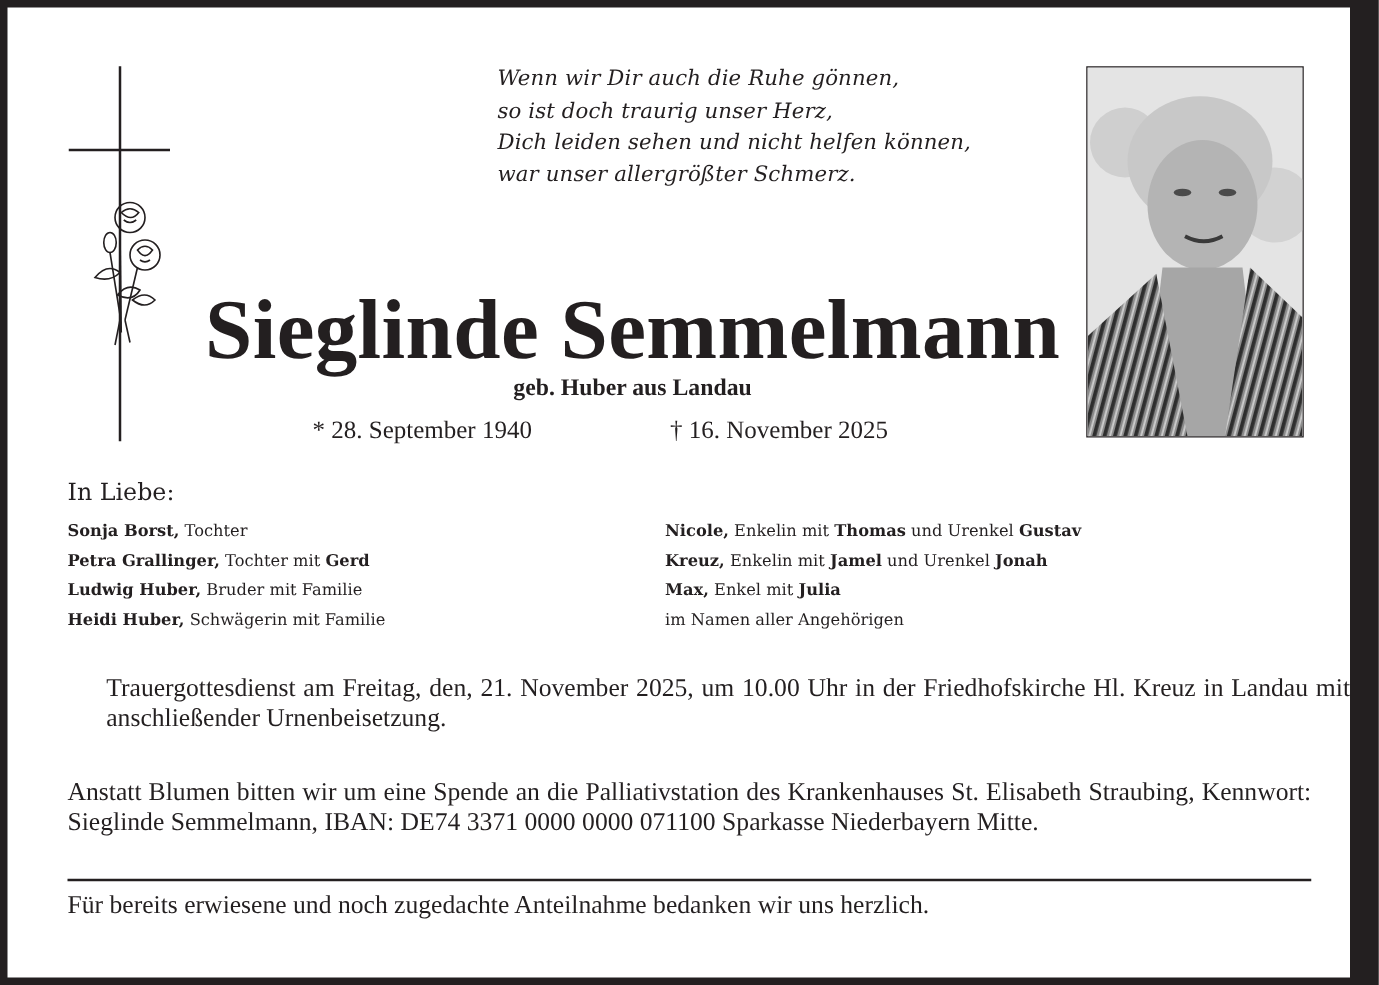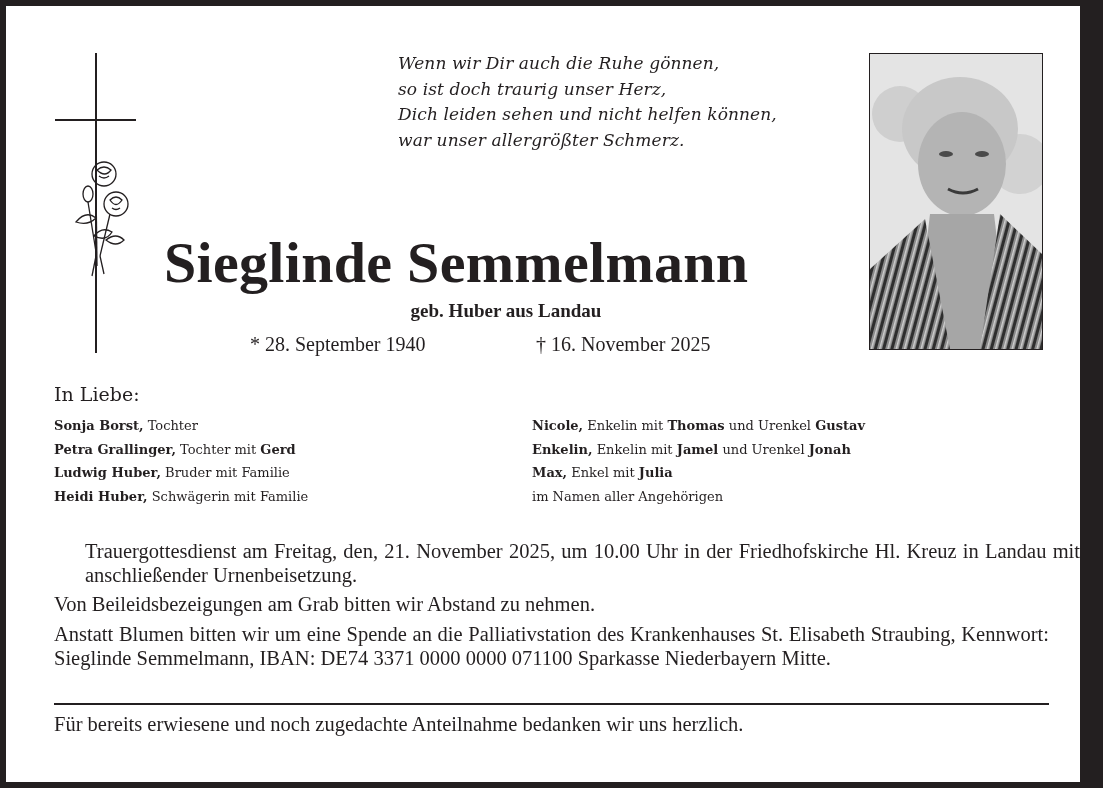--- a/index.html
+++ b/index.html
@@ -21,21 +21,21 @@
       letter-spacing: 0.1px; white-space: nowrap;
     }
     .poem div { height: 25.5px; }
     .cross-v { left: 89px; top: 47px; width: 2px; height: 300px; background: #231f20; }
     .cross-h { left: 49px; top: 113px; width: 81px; height: 2px; background: #231f20; }
     .roses { left: 60px; top: 150px; width: 70px; height: 140px; }
     .intro { left: 158px; top: 165px; font-size: 18px; white-space: nowrap; }
     .name {
       left: 158px; top: 222px;
       font-family: "Liberation Serif", serif; font-weight: bold;
-      font-size: 58px; line-height: 70px; white-space: nowrap; letter-spacing: 0.3px;
+      font-size: 68px; line-height: 70px; white-space: nowrap; letter-spacing: 0.3px;
     }
     .geb {
       left: 150px; width: 700px; top: 294px; text-align: center;
       font-family: "Liberation Serif", serif; font-weight: bold; font-size: 19px; white-space: nowrap;
     }
     .born { left: 244px; top: 327px; font-family: "Liberation Serif", serif; font-size: 20px; white-space: nowrap; }
     .died { left: 530px; top: 327px; font-family: "Liberation Serif", serif; font-size: 20px; white-space: nowrap; }
     .photo {
       left: 863px; top: 47px; width: 174px; height: 297px;
       border: 1px solid #231f20; box-sizing: border-box; overflow: hidden;
@@ -128,24 +128,23 @@
 
   <div class="abs mourners col-left">
     <div><b>Sonja Borst,</b><span> Tochter</span><b></b></div>
     <div><b>Petra Grallinger,</b><span> Tochter mit </span><b>Gerd</b></div>
     <div><b>Ludwig Huber,</b><span> Bruder mit Familie</span><b></b></div>
     <div><b>Heidi Huber,</b><span> Schwägerin mit Familie</span><b></b></div>
   </div>
 
   <div class="abs mourners col-right">
     <div><b>Nicole,</b><span> Enkelin mit </span><b>Thomas</b><span> und Urenkel </span><b>Gustav</b></div>
-    <div><b>Enkelin,</b><span> Enkelin mit </span><b>Jamel</b><span> und Urenkel </span><b>Jonah</b></div>
+    <div><b>Kreuz,</b><span> Enkelin mit </span><b>Jamel</b><span> und Urenkel </span><b>Jonah</b></div>
     <div><b>Max,</b><span> Enkel mit </span><b>Julia</b><span></span><b></b></div>
     <div><b></b><span>im Namen aller Angehörigen</span><b></b><span></span><b></b></div>
   </div>
 
   <div class="abs body-text p1">Trauergottesdienst am Freitag, den, 21. November 2025, um 10.00 Uhr in der Friedhofskirche Hl. Kreuz in Landau mit anschließender Urnenbeisetzung.</div>
-  <div class="abs body-text p2">Von Beileidsbezeigungen am Grab bitten wir Abstand zu nehmen.</div>
   <div class="abs body-text p3">Anstatt Blumen bitten wir um eine Spende an die Palliativstation des Krankenhauses St. Elisabeth Straubing, Kennwort: Sieglinde Semmelmann, IBAN: DE74 3371 0000 0000 071100 Sparkasse Niederbayern Mitte.</div>
 
   <div class="abs rule"></div>
   <div class="abs thanks">Für bereits erwiesene und noch zugedachte Anteilnahme bedanken wir uns herzlich.</div>
 </div>
 
 </body></html>

